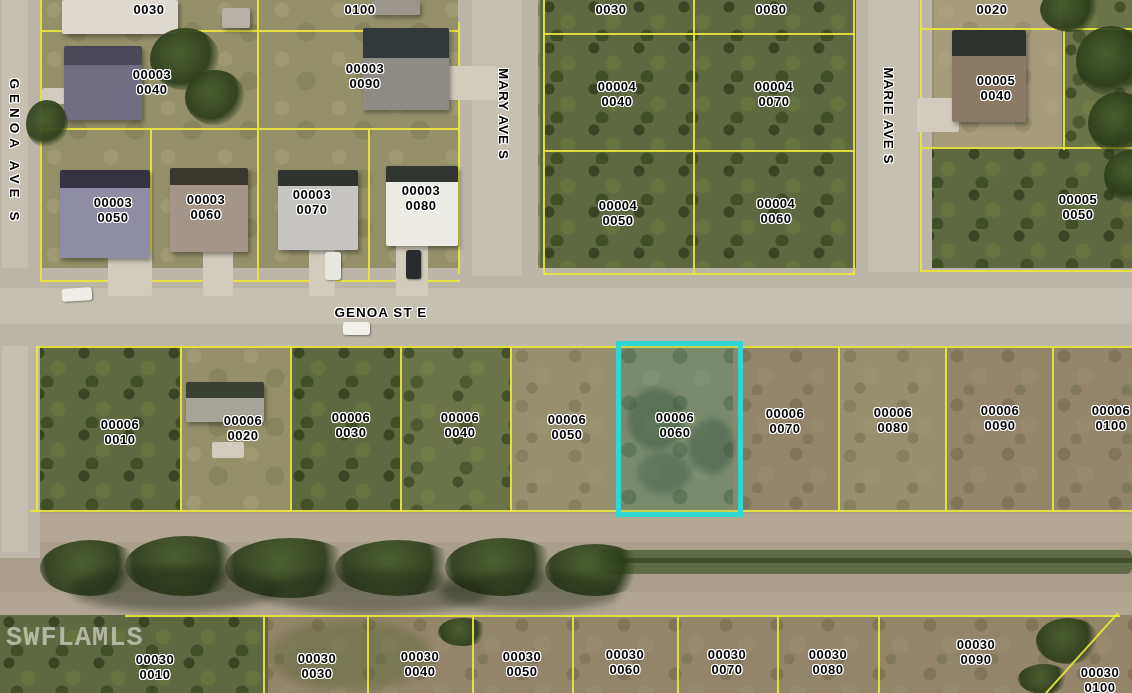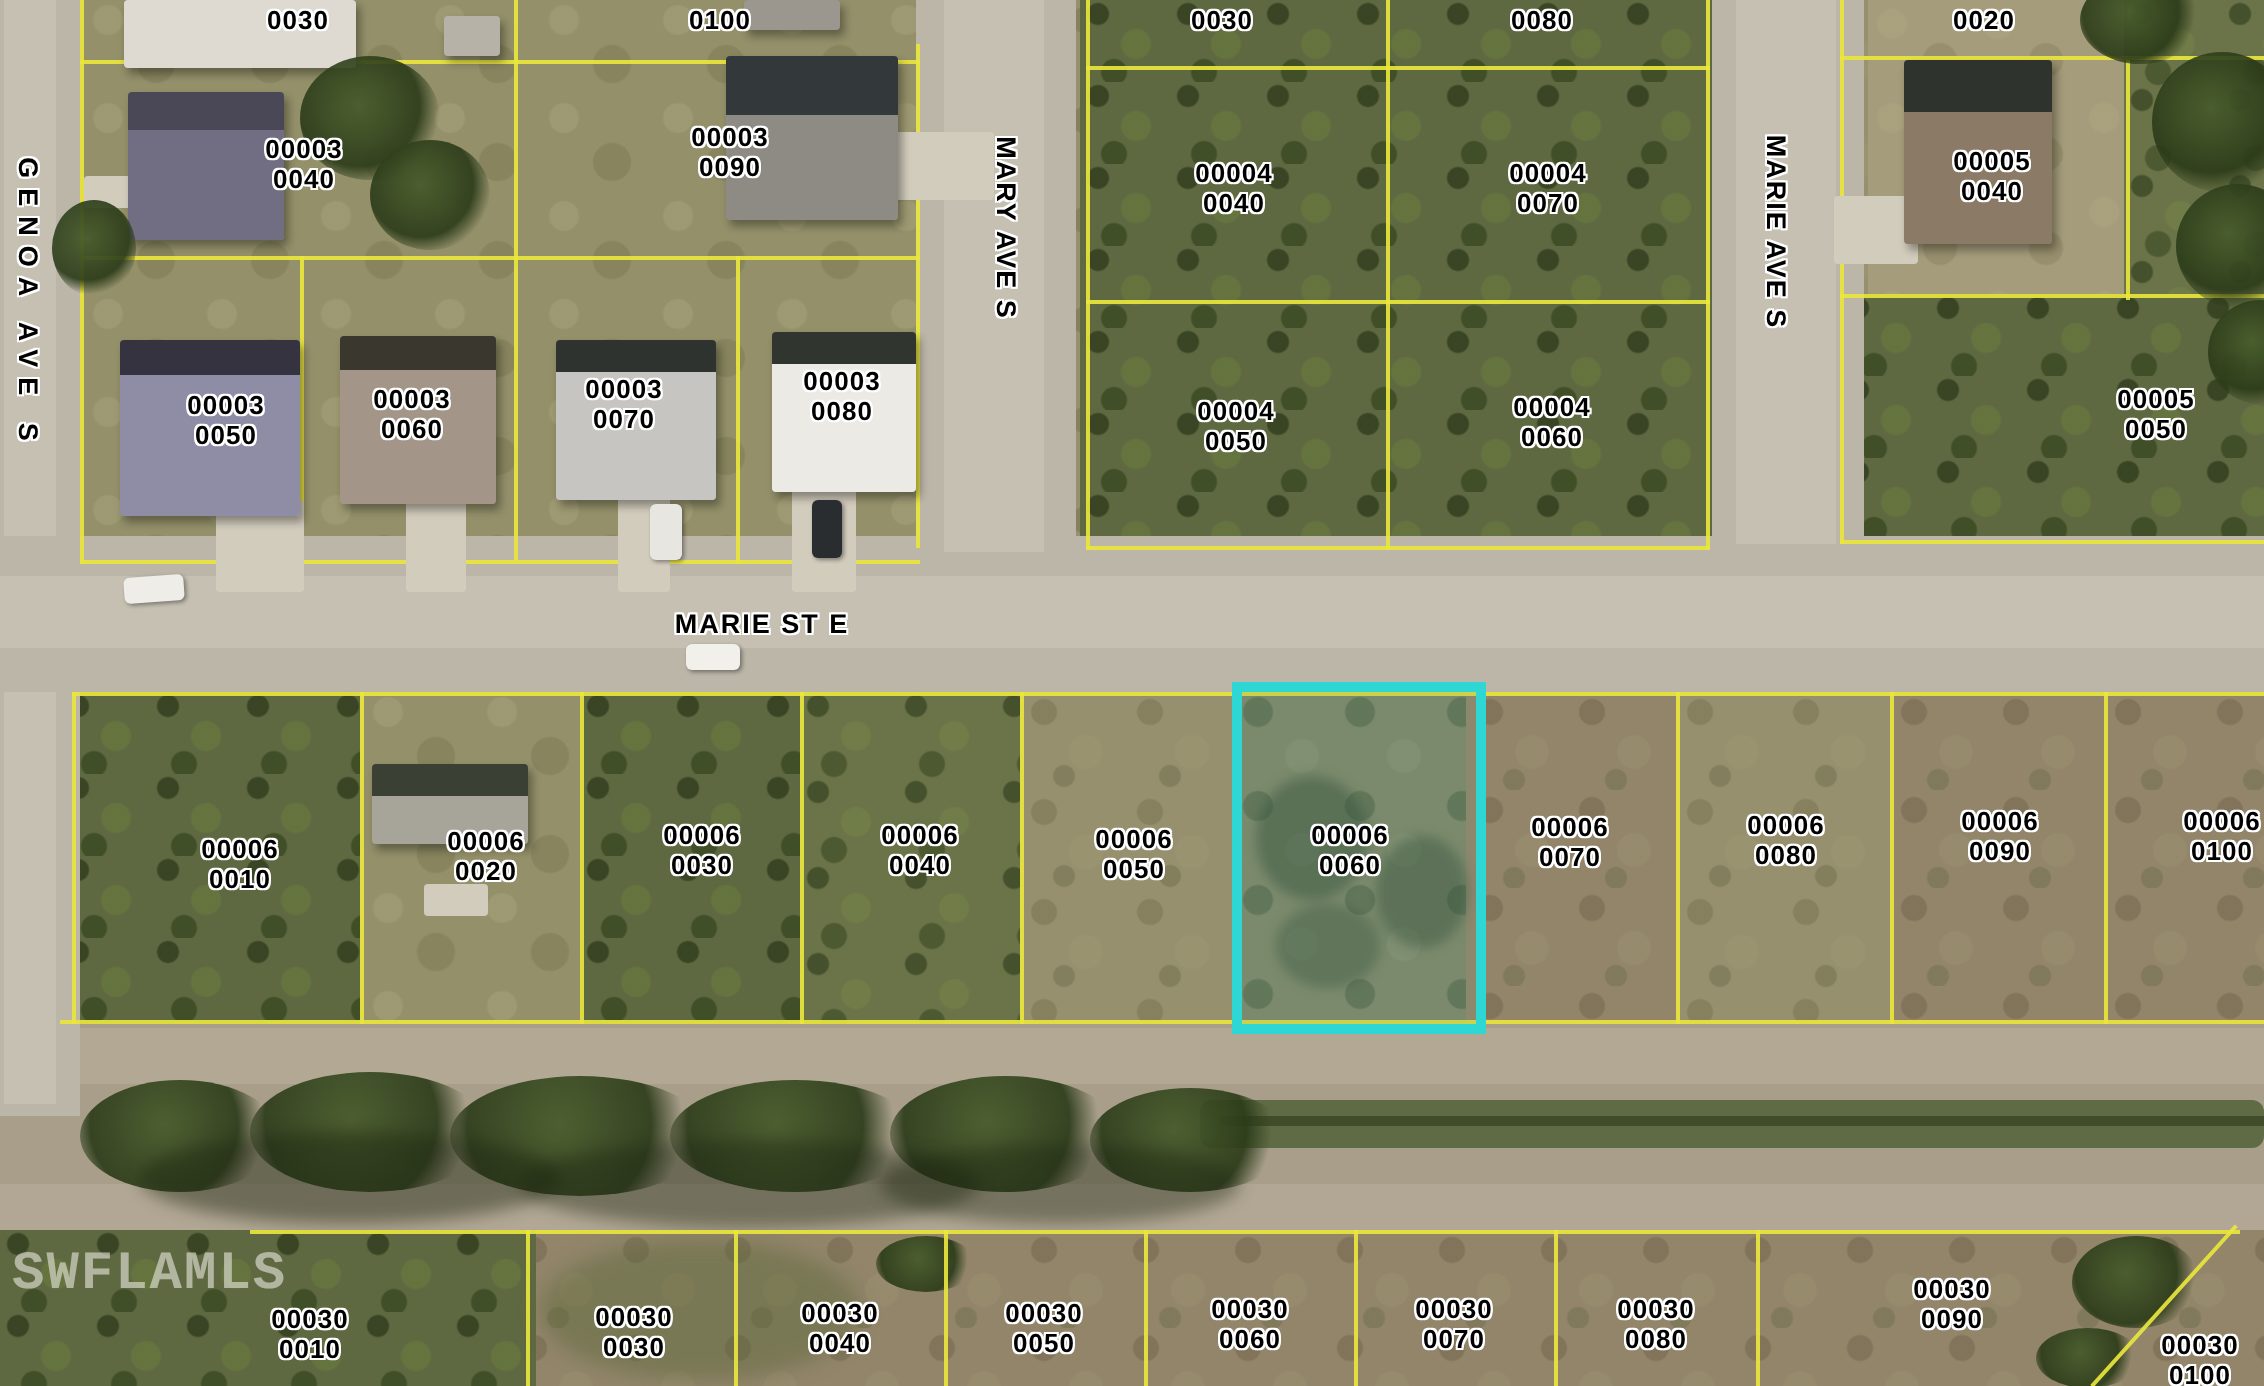--- a/index.html
+++ b/index.html
@@ -262,17 +262,17 @@
 0070</div>
       <div class="plabel" style="left: 828px; top: 662px;">00030
 0080</div>
       <div class="plabel" style="left: 976px; top: 652px;">00030
 0090</div>
       <div class="plabel" style="left: 1100px; top: 680px;">00030
 0100</div>
       <div class="slabel vert spread" style="left: 14px; top: 152px;">GENOA AVE S</div>
       <div class="slabel vert" style="left: 503px; top: 114px;">MARY AVE S</div>
       <div class="slabel vert" style="left: 888px; top: 116px;">MARIE AVE S</div>
-      <div class="slabel" style="left: 381px; top: 312px;">MARIE ST E</div>
+      <div class="slabel" style="left: 381px; top: 312px;">GENOA ST E</div>
     </div>
 
   <div id="watermark">SWFLAMLS</div>
 </div>
 
 </body></html>

